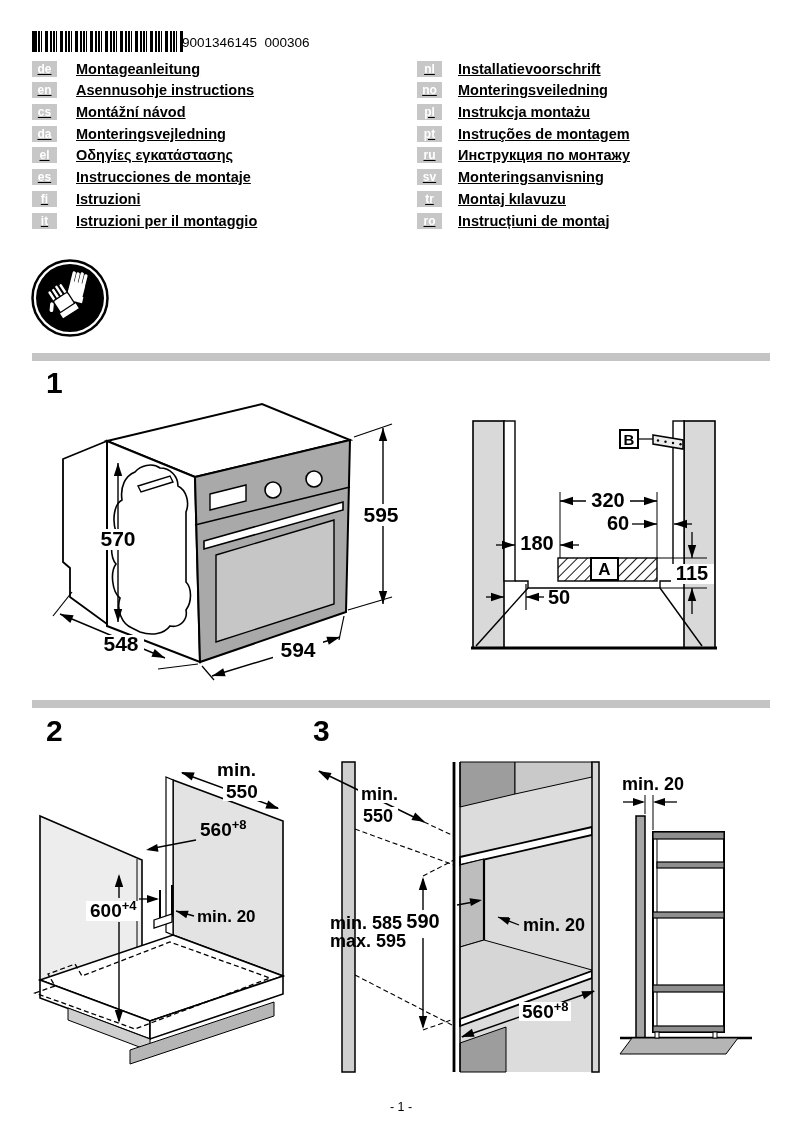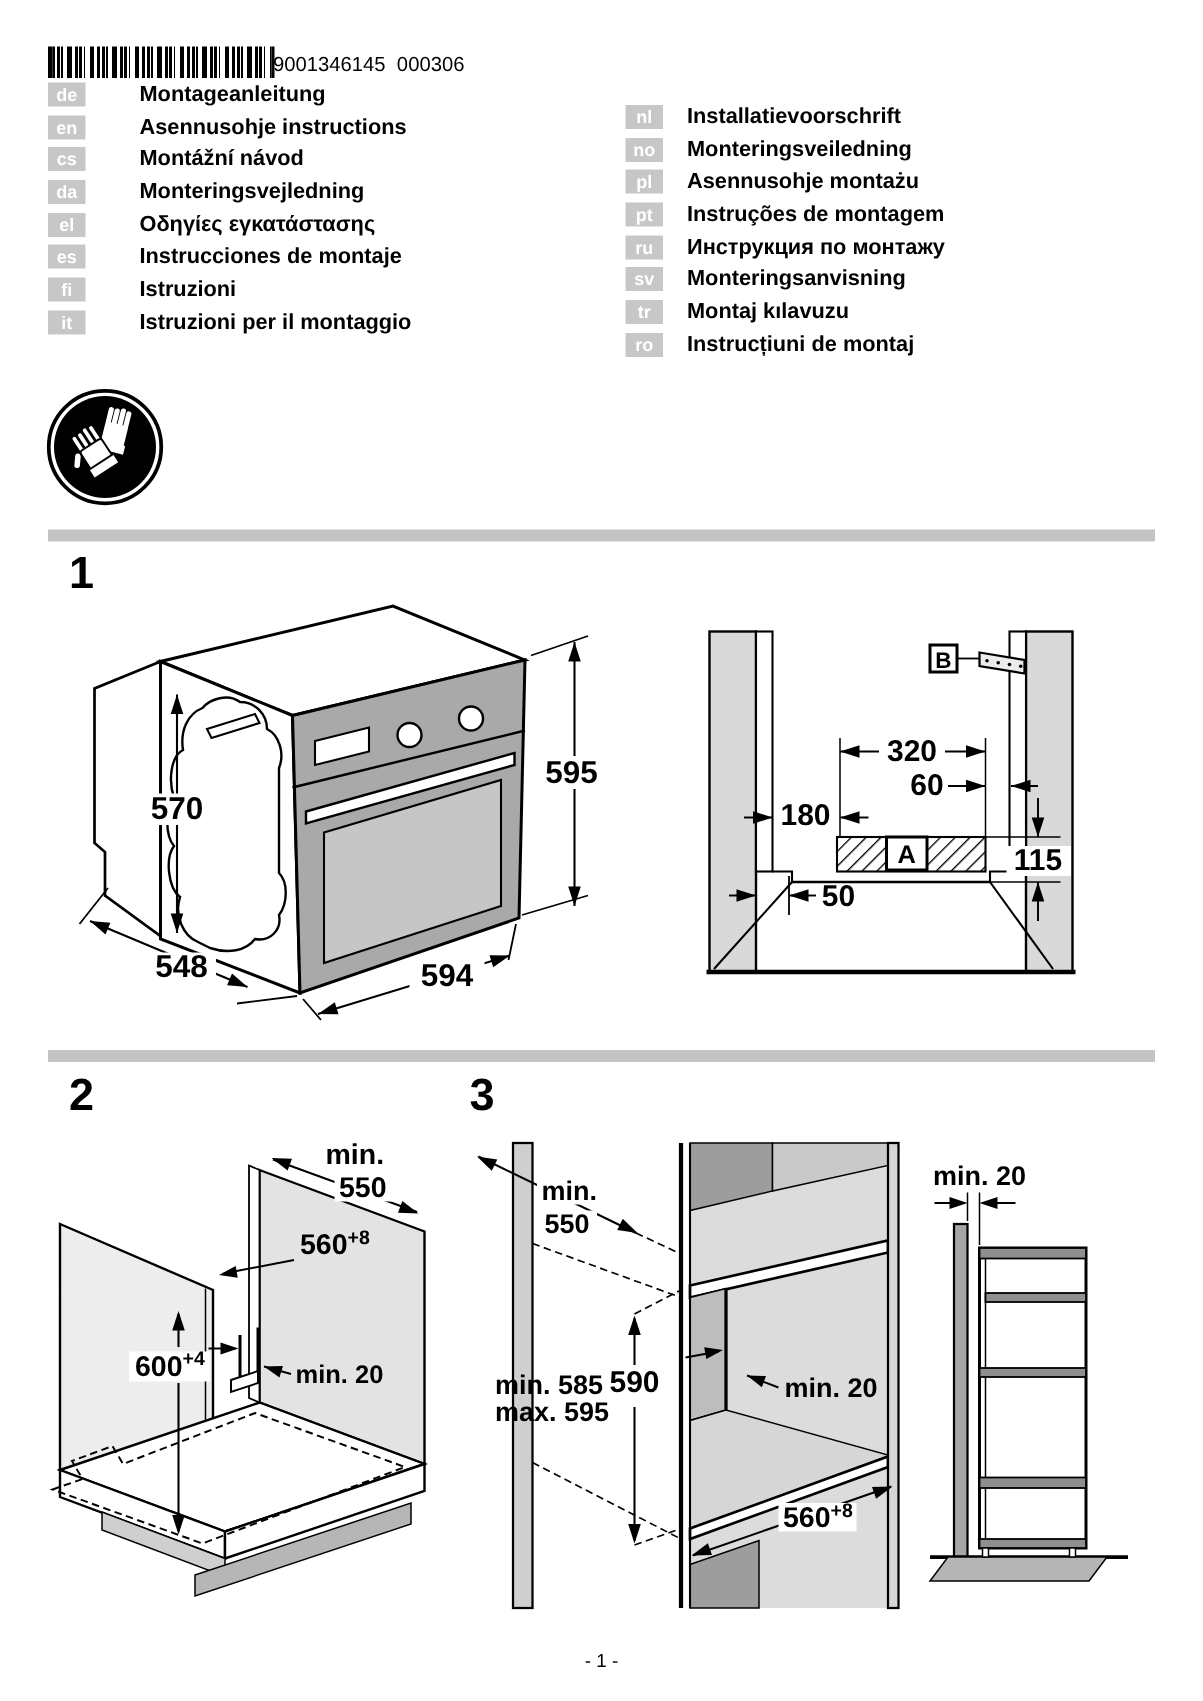--- a/index.html
+++ b/index.html
@@ -3,24 +3,24 @@
 <meta charset="utf-8">
 <style>
   html,body{margin:0;padding:0;background:#fff;}
   #page{position:relative;width:802px;height:1134px;background:#fff;font-family:"Liberation Sans",sans-serif;overflow:hidden;}
   .abs{position:absolute;}
   .barcode{left:32px;top:31px;width:146px;height:21px;
     background:repeating-linear-gradient(90deg,#000 0 2px,#fff 2px 3px,#000 3px 5px,#fff 5px 6px,#000 6px 7px,#fff 7px 10px,#000 10px 13px,#fff 13px 15px);
     border-left:3px solid #000;border-right:2px solid #000;}
   .barcode-text{left:182px;top:35px;font-size:13.5px;color:#000;white-space:pre;}
   .lang-col{top:55px;}
-  .lang-row{display:flex;align-items:flex-start;height:21.7px;}
+  .lang-row{display:flex;align-items:flex-end;height:21.7px;text-decoration:underline;}
   .lang-badge{flex:none;width:25px;height:16px;background:#c7c7c7;color:#fff;
     font-weight:bold;font-size:12px;line-height:16px;text-align:center;}
-  .col1 .lang-title{margin-left:36px;}
+  .col1 .lang-title{margin-left:19px;}
   .col2 .lang-title{margin-left:16px;}
   .lang-title{font-weight:bold;font-size:14.5px;color:#000;white-space:nowrap;}
   .bar{left:32px;width:738px;height:8px;background:#c4c4c4;}
   .fignum{font-weight:bold;font-size:30px;color:#000;}
   .pagenum{left:0;right:0;top:1100px;text-align:center;font-size:12.5px;color:#000;}
   svg{overflow:visible;}
   svg text{fill:#000;}
   .t21{font:bold 21px "Liberation Sans",sans-serif;}
   .t20{font:bold 20px "Liberation Sans",sans-serif;}
   .t19{font:bold 19px "Liberation Sans",sans-serif;}
@@ -68,32 +68,32 @@
     <div class="lang-row">
         <span class="lang-badge">fi</span>
         <span class="lang-title">Istruzioni</span>
       </div>
     <div class="lang-row">
         <span class="lang-badge">it</span>
         <span class="lang-title">Istruzioni per il montaggio</span>
       </div>
   </div>
 
-  <div class="abs lang-col col2" style="left:417px;margin-top:15px;">
+  <div class="abs lang-col col2" style="left:417px;">
     <div class="lang-row">
         <span class="lang-badge">nl</span>
         <span class="lang-title">Installatievoorschrift</span>
       </div>
     <div class="lang-row">
         <span class="lang-badge">no</span>
         <span class="lang-title">Monteringsveiledning</span>
       </div>
     <div class="lang-row">
         <span class="lang-badge">pl</span>
-        <span class="lang-title">Asennusohje montażu</span>
+        <span class="lang-title">Instrukcja montażu</span>
       </div>
     <div class="lang-row">
         <span class="lang-badge">pt</span>
         <span class="lang-title">Instruções de montagem</span>
       </div>
     <div class="lang-row">
         <span class="lang-badge">ru</span>
         <span class="lang-title">Инструкция по монтажу</span>
       </div>
     <div class="lang-row">

